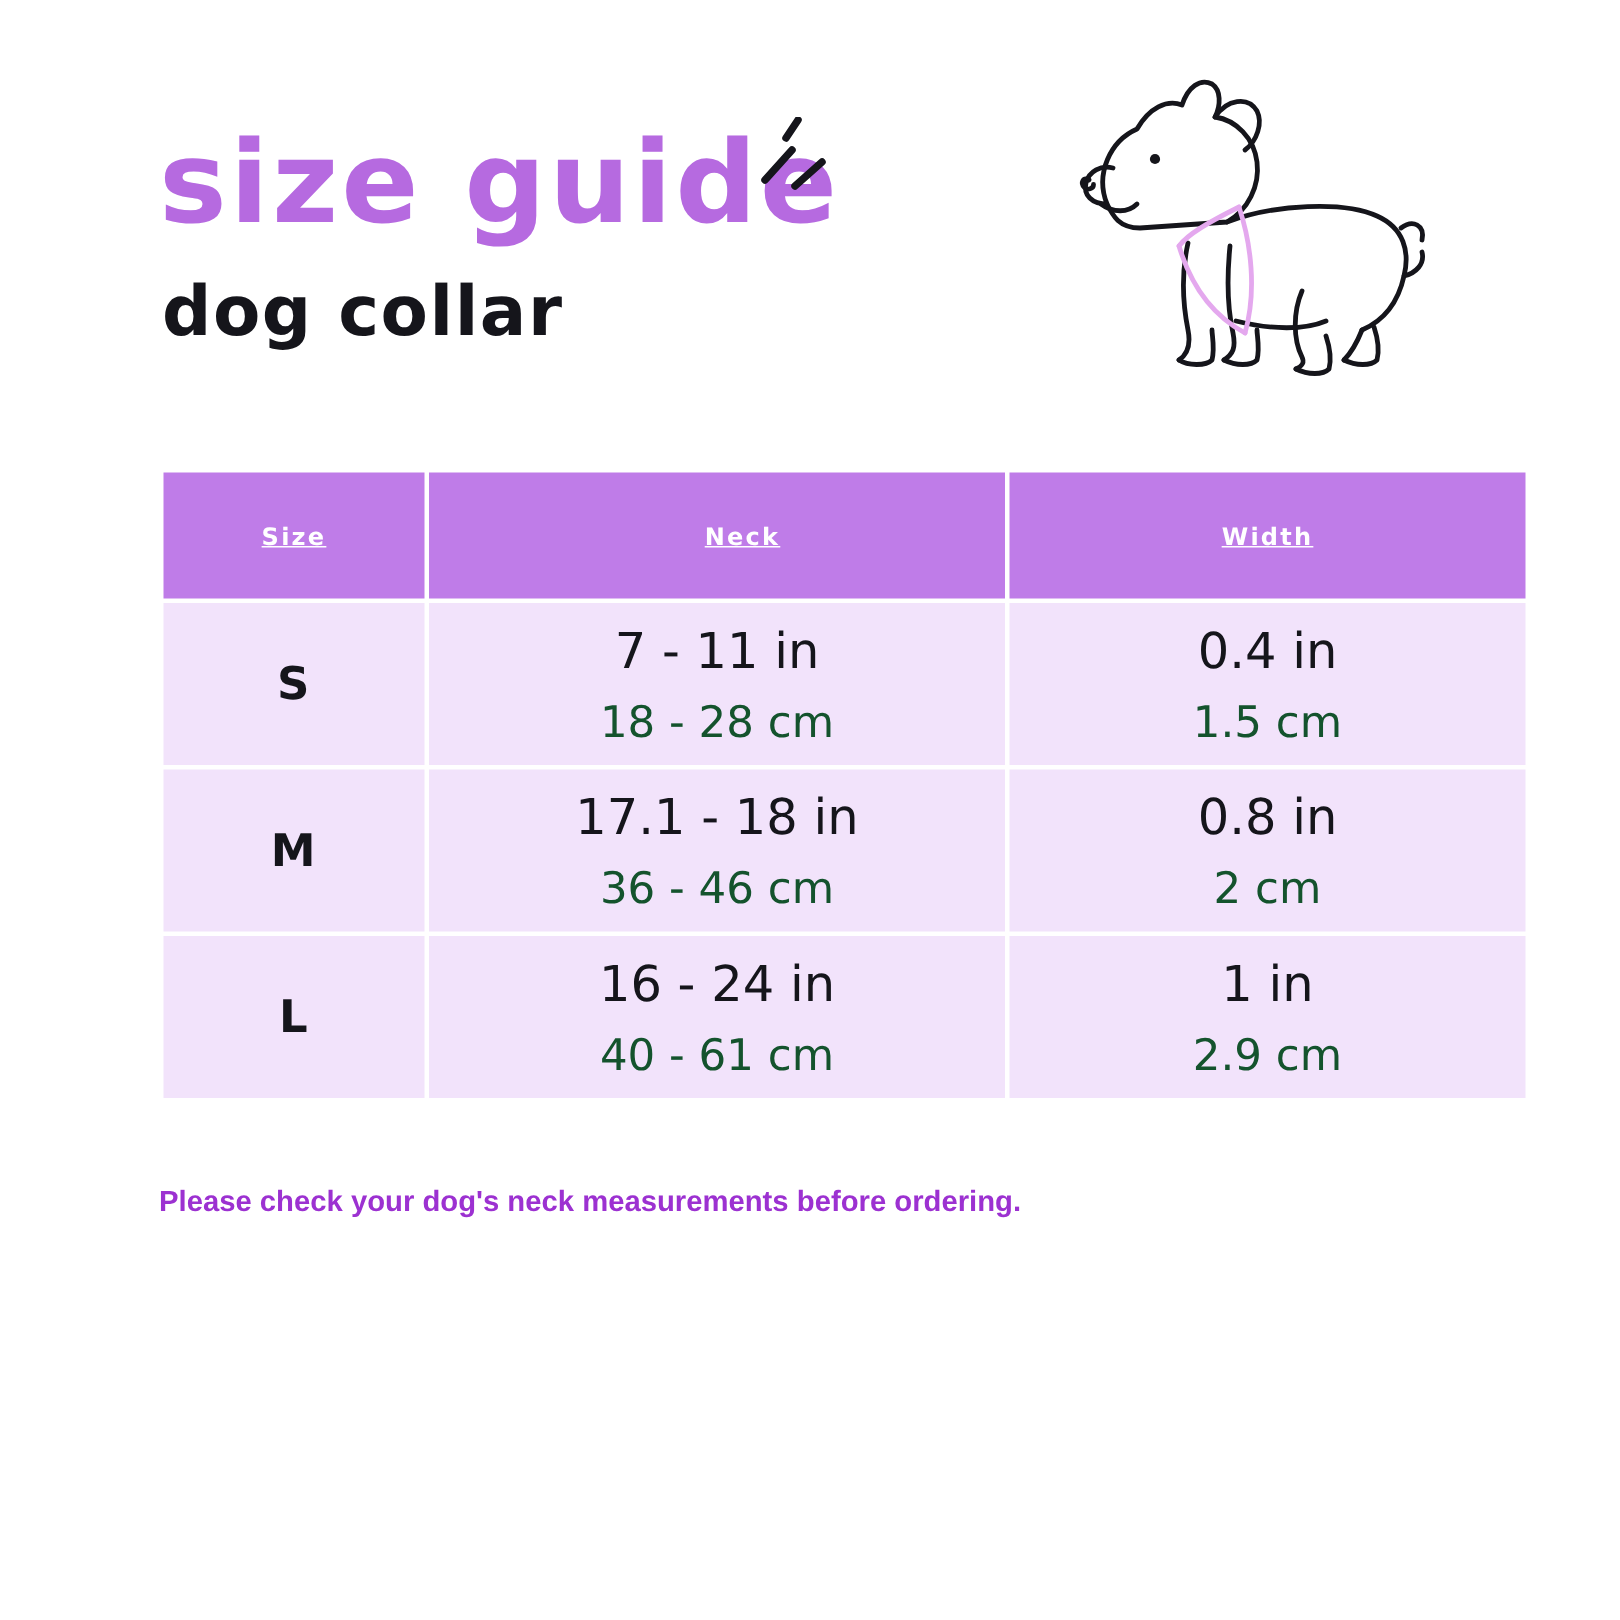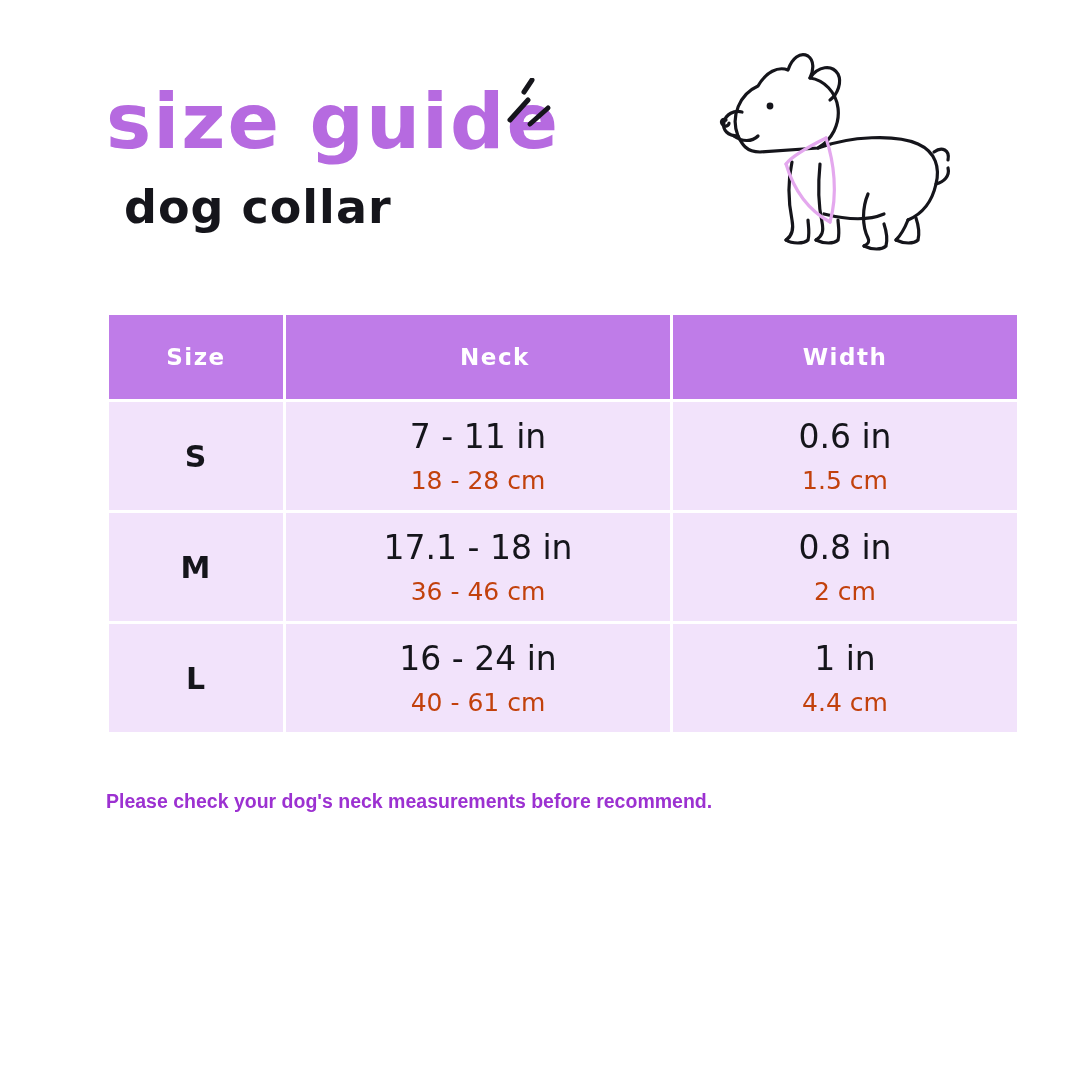--- a/index.html
+++ b/index.html
@@ -39,21 +39,21 @@
     color: #b66ae0;
     margin: 0;
   }
   .title-sub {
     font-family: "DejaVu Sans", sans-serif;
     font-weight: bold;
     font-size: 46px;
     line-height: 1.0;
     letter-spacing: 1px;
     color: #15151b;
-    margin: 26px 0 0 18px;
+    margin: 26px 0 0 2px;
   }
 
   
   .sparkle {
     position: absolute;
     left: 500px;
     top: 78px;
     width: 70px;
     height: 70px;
   }
@@ -75,26 +75,27 @@
     width: 868px;
     border-collapse: separate;
     border-spacing: 3px;
     table-layout: fixed;
   }
   .size-table th {
     background: #bf7ce8;
     color: #ffffff;
     font-family: "DejaVu Sans", sans-serif;
     font-weight: bold;
-    font-size: 23px;
+    font-size: 16px;
     letter-spacing: 1.5px;
     height: 82px;
     vertical-align: middle;
     text-align: center;
     border: none;
+    text-decoration: underline;
   }
   .size-table td {
     background: #f2e3fb;
     text-align: center;
     vertical-align: middle;
     height: 108px;
     border: none;
     padding: 0;
   }
   .col-size { width: 172px; }
@@ -109,22 +110,22 @@
     letter-spacing: 1px;
   }
   .val-in {
     font-family: "DejaVu Sans", sans-serif;
     font-size: 33px;
     color: #15151b;
     line-height: 1.55;
   }
   .val-cm {
     font-family: "DejaVu Sans", sans-serif;
-    font-size: 25px;
-    color: #c2410c;
+    font-size: 29px;
+    color: #14532d;
     line-height: 1.55;
   }
 
   
   .notes {
     position: absolute;
     left: 106px;
     top: 788px;
     width: 868px;
     font-family: "Liberation Sans", sans-serif;
@@ -215,21 +216,21 @@
       </tr>
     </thead>
     <tbody>
       <tr>
         <td class="cell-size">S</td>
         <td>
           <div class="val-in">7 - 11 in</div>
           <div class="val-cm">18 - 28 cm</div>
         </td>
         <td>
-          <div class="val-in">0.6 in</div>
+          <div class="val-in">0.4 in</div>
           <div class="val-cm">1.5 cm</div>
         </td>
       </tr>
       <tr>
         <td class="cell-size">M</td>
         <td>
           <div class="val-in">17.1 - 18 in</div>
           <div class="val-cm">36 - 46 cm</div>
         </td>
         <td>
@@ -238,24 +239,24 @@
         </td>
       </tr>
       <tr>
         <td class="cell-size">L</td>
         <td>
           <div class="val-in">16 - 24 in</div>
           <div class="val-cm">40 - 61 cm</div>
         </td>
         <td>
           <div class="val-in">1 in</div>
-          <div class="val-cm">4.4 cm</div>
+          <div class="val-cm">2.9 cm</div>
         </td>
       </tr>
     </tbody>
   </table>
 
   <div class="notes">
-    <p class="note-highlight">Please check your dog's neck measurements before recommend.</p>
+    <p class="note-highlight">Please check your dog's neck measurements before ordering.</p>
     <div class="note-gap"></div>
   </div>
 
 </div>
 
 </body></html>

